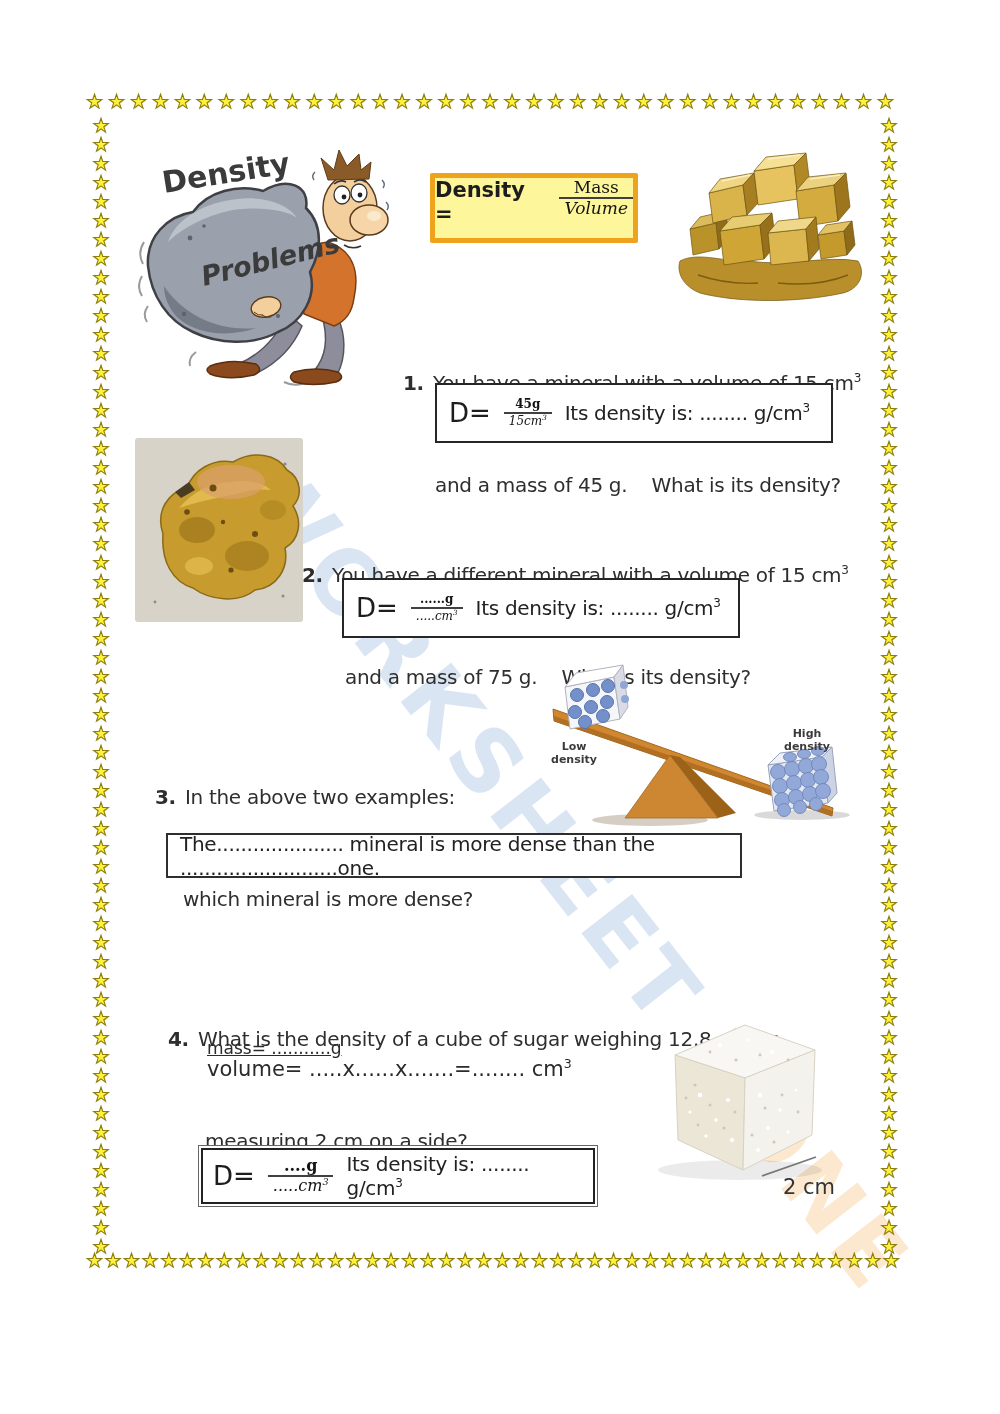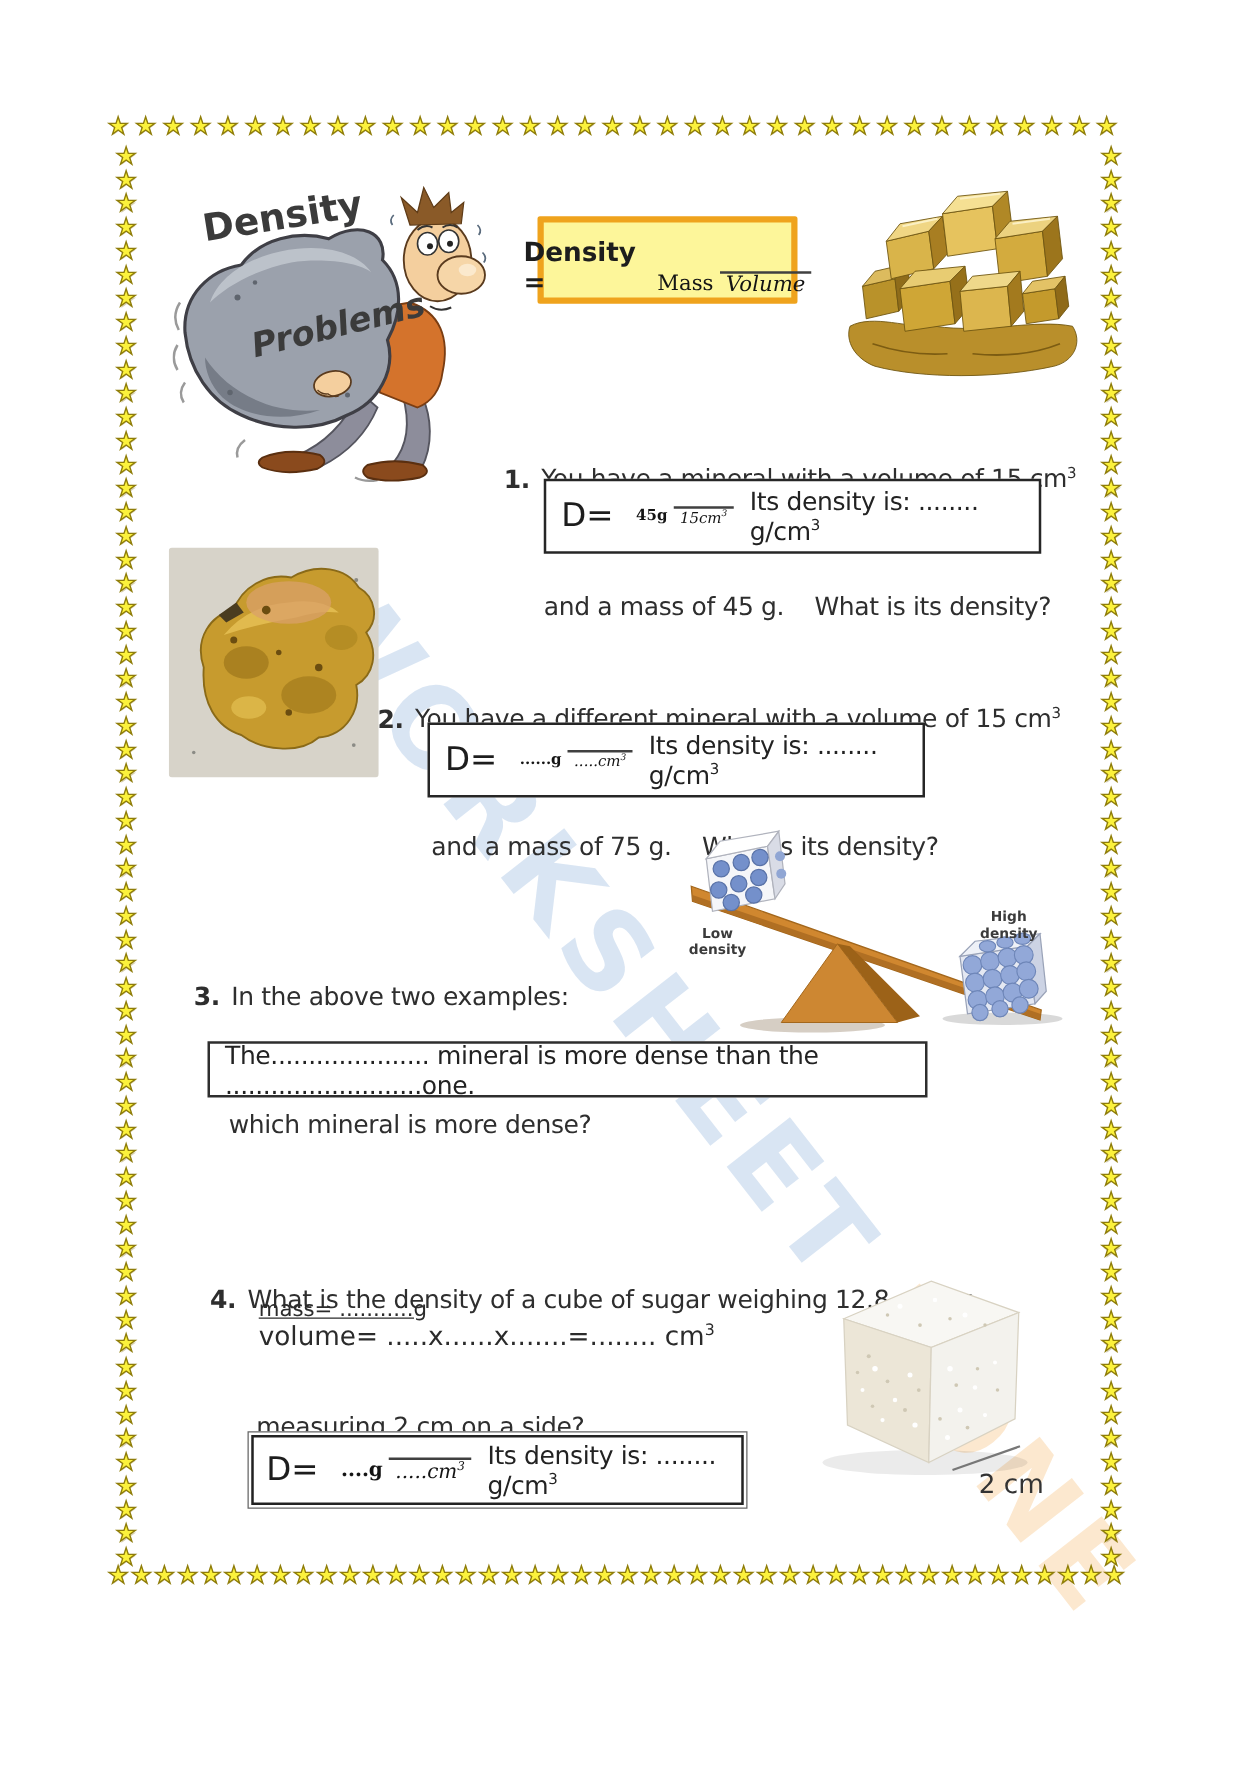--- a/index.html
+++ b/index.html
@@ -21,23 +21,23 @@
   .watermark{position:absolute;left:300px;top:440px;transform:rotate(52deg);transform-origin:left top;
              font-size:88px;font-weight:bold;letter-spacing:7px;white-space:nowrap;z-index:0;}
   .wm-blue{color:rgba(128,170,214,0.30);}
   .wm-orange{color:rgba(246,186,110,0.33);}
 
   .block{position:absolute;z-index:1;}
 
   
   #formula-box{left:430px;top:173px;width:208px;height:70px;background:#fdf69a;
                border:5px solid #efa31d;border-radius:2px;box-sizing:border-box;
-               display:flex;align-items:flex-end;justify-content:center;gap:12px;}
+               display:flex;align-items:flex-start;justify-content:center;gap:12px;}
   .formula-lhs{font-size:21px;font-weight:bold;color:#1d1d1d;}
-  .frac{display:inline-flex;flex-direction:row;align-items:center;
+  .frac{display:inline-flex;flex-direction:column;align-items:center;
         font-family:"DejaVu Serif","Liberation Serif",serif;line-height:1.12;color:#141414;}
   .frac .num{padding:0 5px;}
   .frac .den{border-top:2px solid #404040;padding:0 5px;}
   #formula-box .frac{font-size:17px;}
   #formula-box .den{font-style:italic;}
 
   
   .qtext{font-size:20px;letter-spacing:-0.3px;line-height:34px;white-space:pre-wrap;color:#2e2e2e;}
   .qnum{font-weight:bold;margin-right:9px;}
   sup{font-size:60%;vertical-align:super;}

